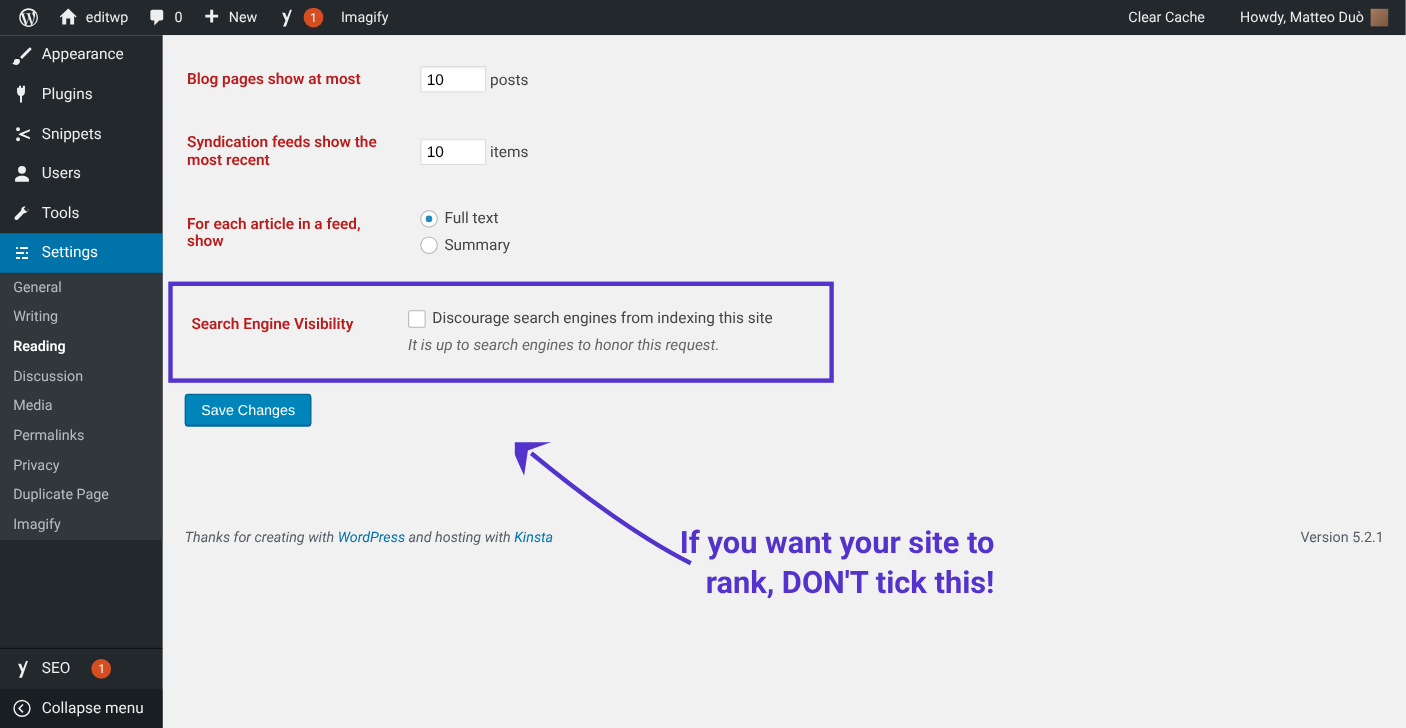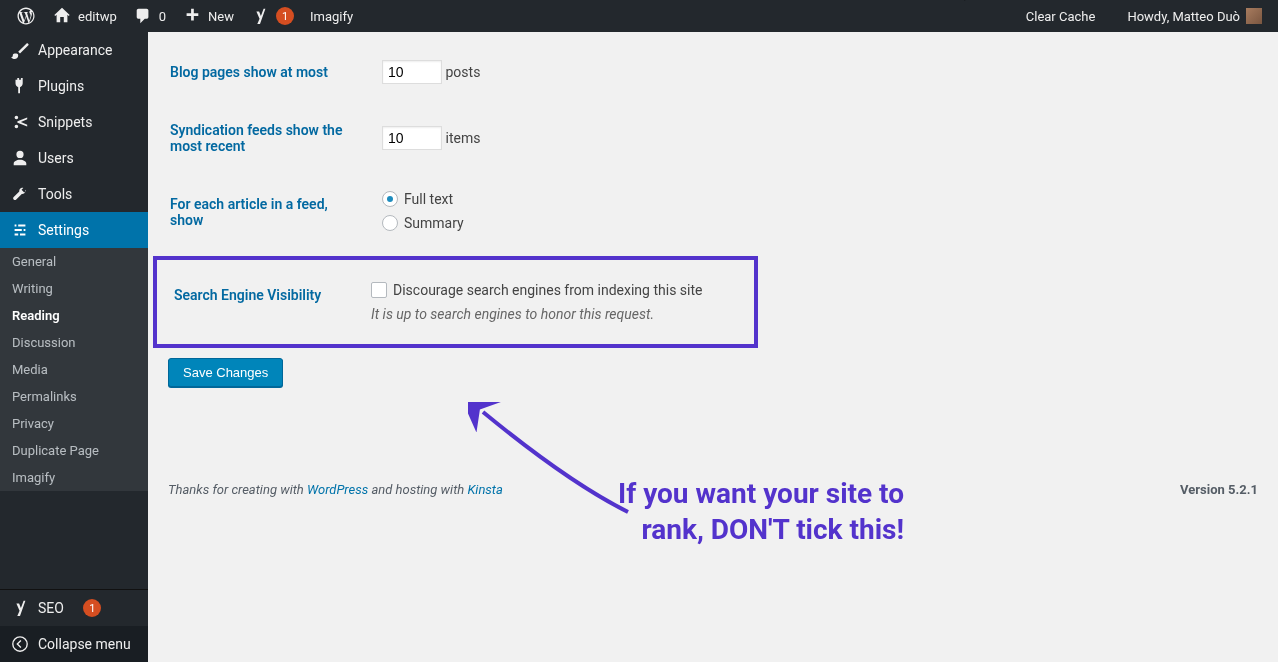--- a/index.html
+++ b/index.html
@@ -24,38 +24,38 @@
     .menu-item .micon { width: 20px; height: 20px; display: inline-flex; align-items: center; justify-content: center; font-size: 16px; }
     .submenu { background: #32373c; }
     .submenu-item { padding: 6px 12px; cursor: pointer; color: rgba(240,245,250,0.7); font-size: 13px; }
     .submenu-item.active { color: #fff; font-weight: 600; }
     .seo-item { margin-top: auto; border-top: 1px solid #111; }
     .collapse-item { background: #191e23; }
 
     
     .content { flex: 1; padding: 10px 20px 0; position: relative; background: #f1f1f1; }
     .form-table { width: 100%; }
-    .form-table th { text-align: left; vertical-align: top; width: 200px; padding: 20px 10px 20px 0; font-weight: 600; color: #0369a1; font-size: 14px; }
+    .form-table th { text-align: left; vertical-align: top; width: 200px; padding: 20px 10px 20px 0; font-weight: 600; color: #b91c1c; font-size: 14px; }
     .form-table td { padding: 15px 10px; vertical-align: middle; font-size: 14px; }
     .form-table td label { display: flex; align-items: center; gap: 6px; margin-bottom: 8px; }
     input[type="number"], input[type="text"] { width: 60px; padding: 3px 5px; border: 1px solid #ddd; background: #fff; font-size: 14px; border-radius: 0; box-shadow: inset 0 1px 2px rgba(0,0,0,0.07); }
     input[type="radio"], input[type="checkbox"] { width: 16px; height: 16px; border: 1px solid #b4b9be; border-radius: 50%; appearance: none; background: #fff; cursor: pointer; position: relative; }
     input[type="checkbox"] { border-radius: 2px; }
     input[type="radio"]:checked::after { content: ''; position: absolute; width: 6px; height: 6px; background: #1e8cbe; border-radius: 50%; top: 50%; left: 50%; transform: translate(-50%, -50%); }
     .description { font-style: italic; color: #666; margin-top: 4px; font-size: 14px; }
     .highlight-box { border: 4px solid #5333cc; padding: 5px 0; margin: 0 0 10px -15px; width: 605px; }
     .highlight-box th { padding-left: 15px; }
     .button-primary { background: #0085ba; border: 1px solid #006799; color: #fff; padding: 6px 14px; font-size: 13px; border-radius: 3px; cursor: pointer; box-shadow: 0 1px 0 #006799; margin-bottom: 20px; }
     
     .annotation { position: absolute; color: #5333cc; font-weight: 700; font-size: 28px; text-align: right; line-height: 1.3; top: 444px; left: 470px; }
     .arrow-svg { position: absolute; top: 370px; left: 320px; }
     
     .footer { padding: 15px 0 10px; color: #555d66; font-style: italic; font-size: 13px; display:flex; justify-content: space-between; align-items:flex-end; margin-top: 60px; }
     .footer a { color: #0073aa; font-style: italic; }
-    .footer .ver { font-style: normal; font-weight: bold; }
+    .footer .ver { font-style: normal; }
     .cursor { position: absolute; top: -14px; right: 310px; font-size: 16px; color: #000; }
   </style>
 </head>
 <body>
 
 <div class="admin-bar">
   <div class="left">
     <div class="admin-bar-item">
       <span class="icon">
           <svg width="20" height="20" viewBox="0 0 20 20" fill="currentColor">

